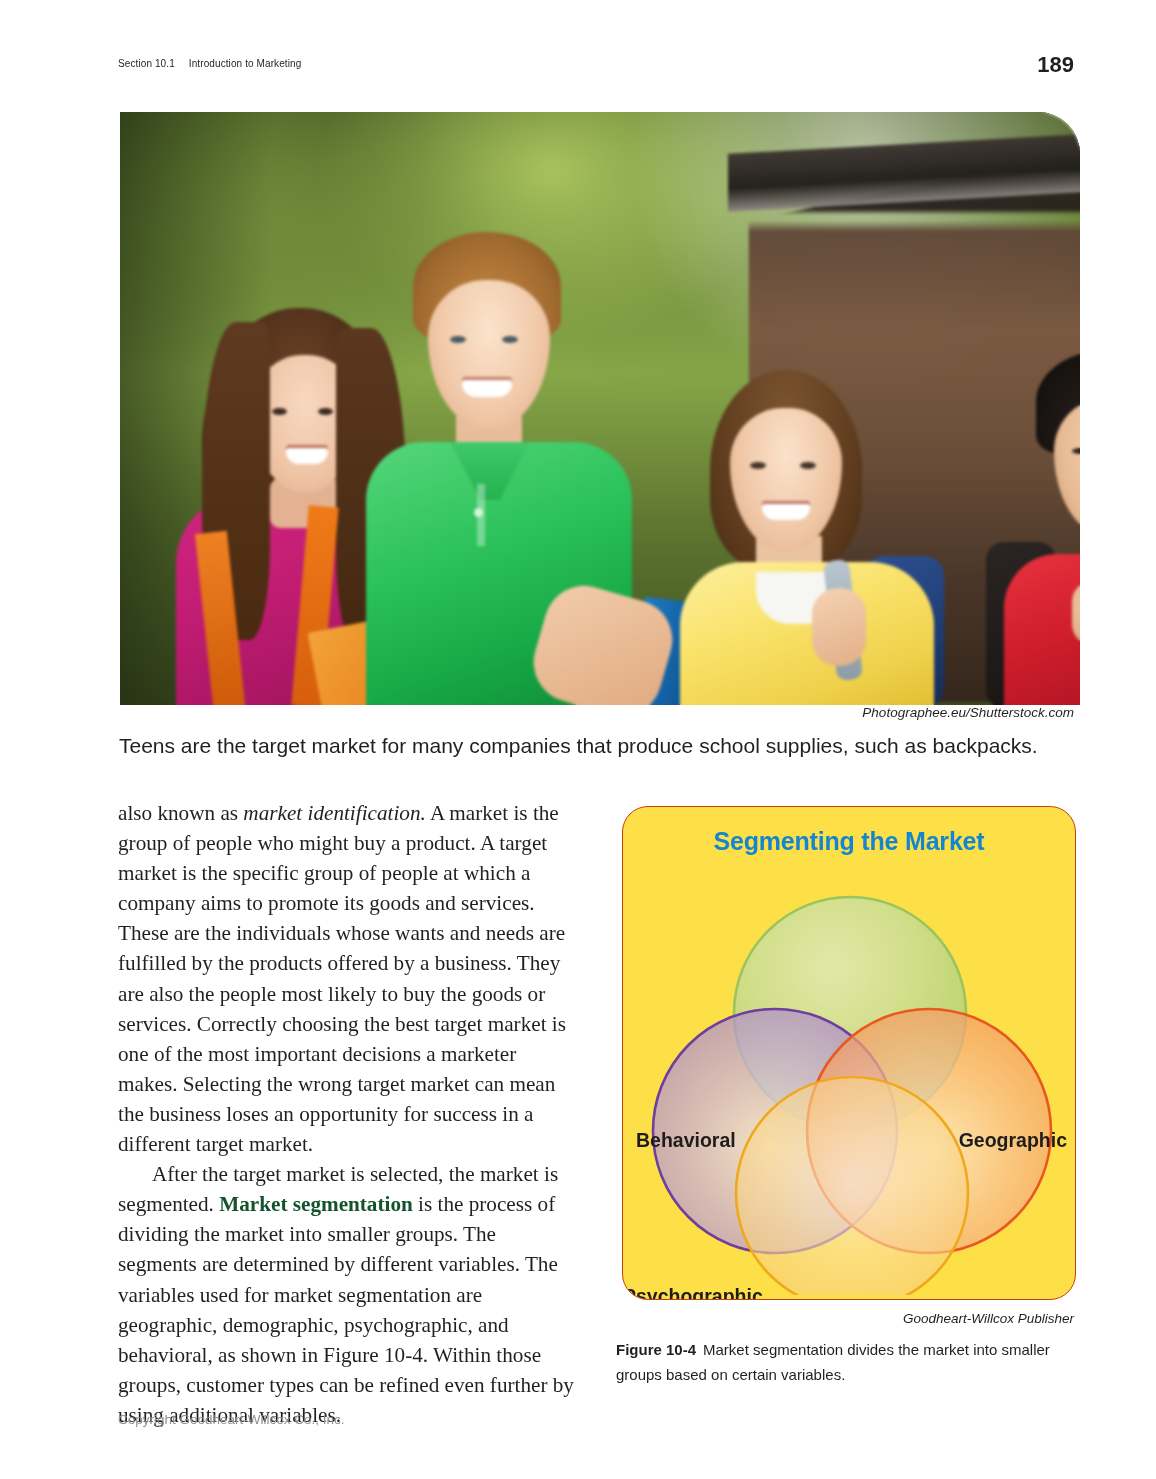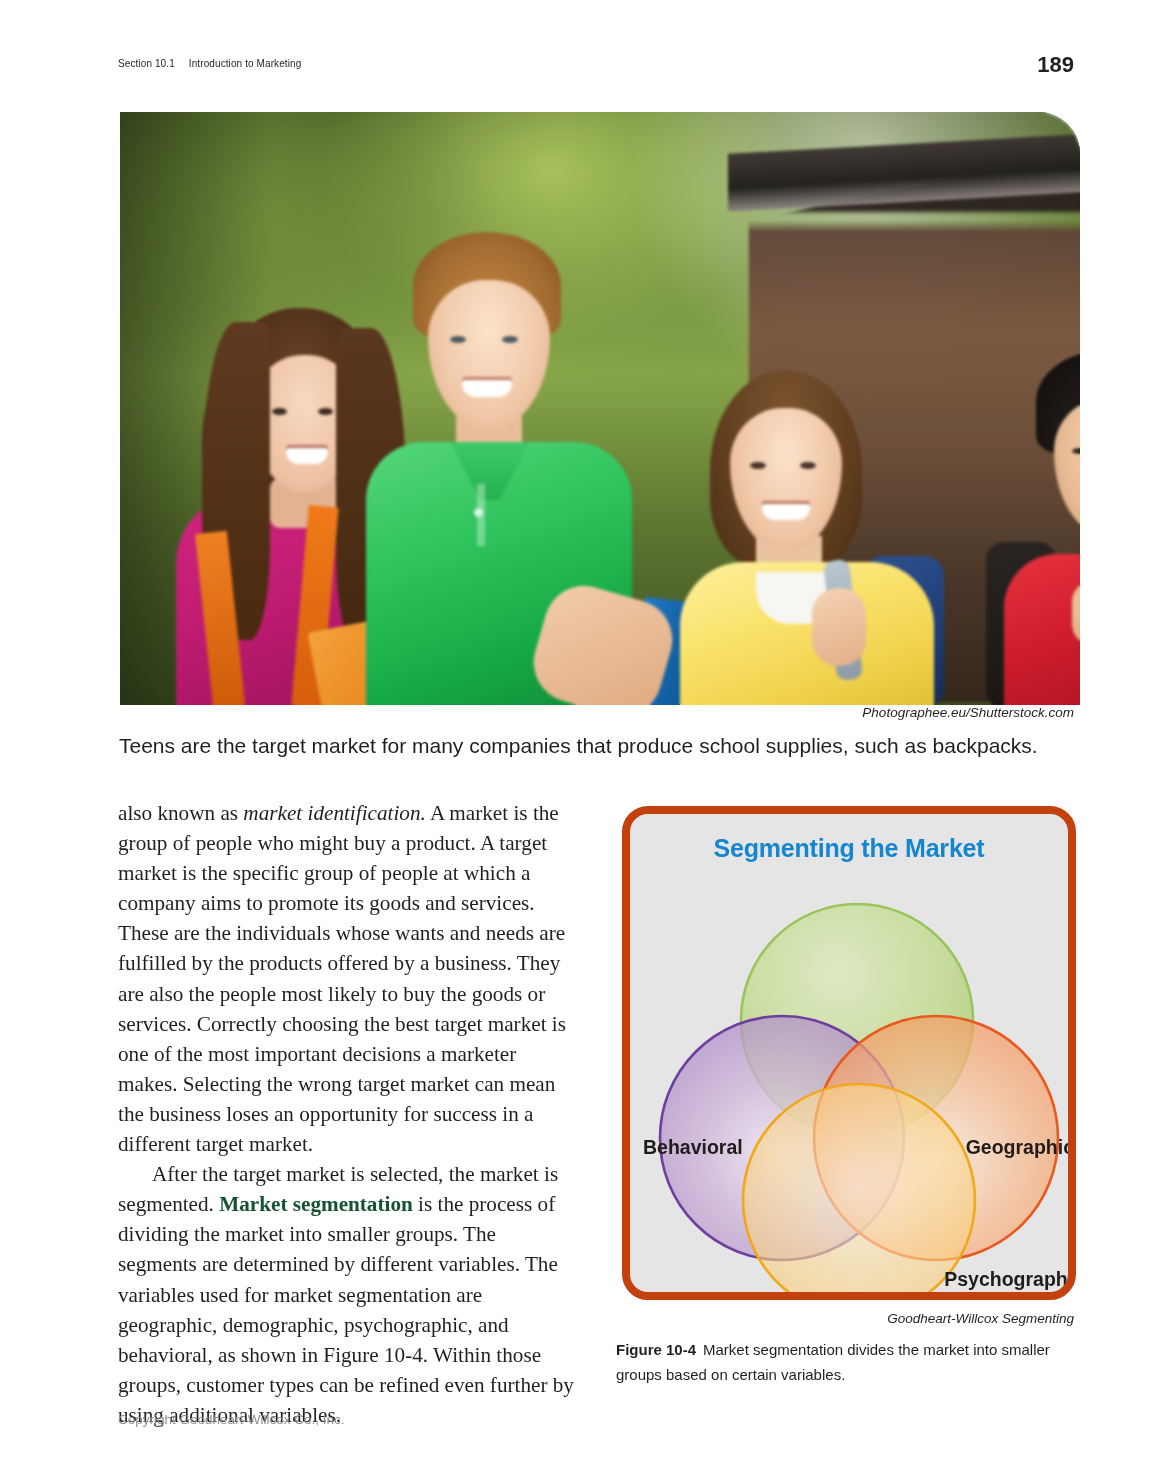--- a/index.html
+++ b/index.html
@@ -329,23 +329,23 @@
     color: #14532d;
   }
 
   
   .figure-box {
     position: absolute;
     left: 622px;
     top: 806px;
     width: 454px;
     height: 494px;
-    border: 8px solid #c2410c;
+    border: 1px solid #c2410c;
     border-radius: 26px;
-    background: #e5e5e5;
+    background: #fde047;
     box-sizing: border-box;
     overflow: hidden;
   }
   .figure-title {
     position: absolute;
     left: 0; right: 0;
     top: 20px;
     text-align: center;
     font-family: "Liberation Sans", sans-serif;
     font-weight: bold;
@@ -365,21 +365,21 @@
     position: absolute;
     font-family: "Liberation Sans", sans-serif;
     font-weight: bold;
     font-size: 19.5px;
     color: #201c1b;
     white-space: nowrap;
   }
   .lbl-demographic { left: 0; right: 0; text-align: center; top: 120px; }
   .lbl-behavioral  { left: 13px;  top: 266px; }
   .lbl-geographic  { right: 10px; top: 266px; }
-  .lbl-psychographic { left: 0; right: 0; text-align: right; top: 398px; }
+  .lbl-psychographic { left: 0; right: 0; text-align: left; top: 422px; }
 
   
   .figure-credit {
     position: absolute;
     right: 82px;
     top: 1311px;
     font-family: "Liberation Sans", sans-serif;
     font-style: italic;
     font-size: 13.5px;
     color: #231f20;
@@ -519,17 +519,17 @@
         <circle cx="229" cy="330" r="116" fill="url(#gYellow)" fill-opacity="0.62" stroke="#f0a81c" stroke-width="2.6"></circle>
       </g>
     </svg>
 
     <div class="venn-label lbl-behavioral">Behavioral</div>
     <div class="venn-label lbl-geographic">Geographic</div>
     <div class="venn-label lbl-psychographic">Psychographic</div>
   </div>
 </div>
 
-<div class="figure-credit">Goodheart-Willcox Segmenting</div>
+<div class="figure-credit">Goodheart-Willcox Publisher</div>
 
 <div class="figure-caption"><b>Figure 10-4</b><span class="fig-gap"></span><span>Market segmentation divides the market into smaller groups based on certain variables.</span></div>
 
 <div class="footer-copyright">Copyright Goodheart-Willcox Co., Inc.</div>
 
 </body></html>

